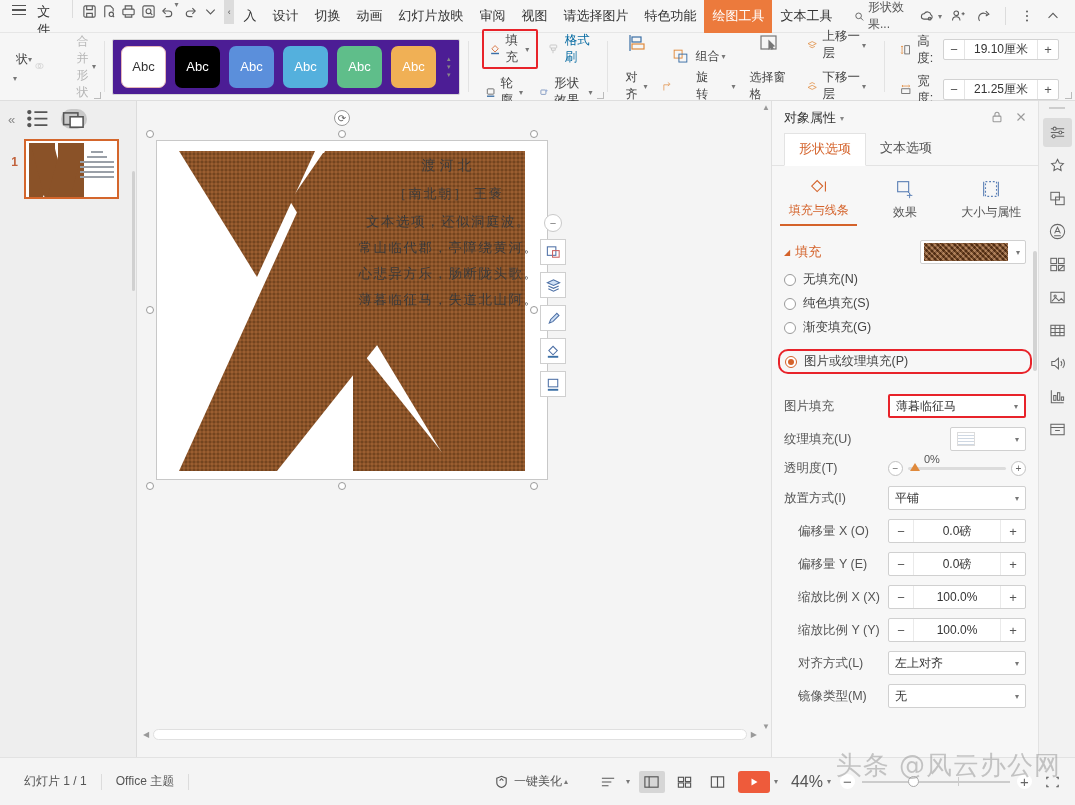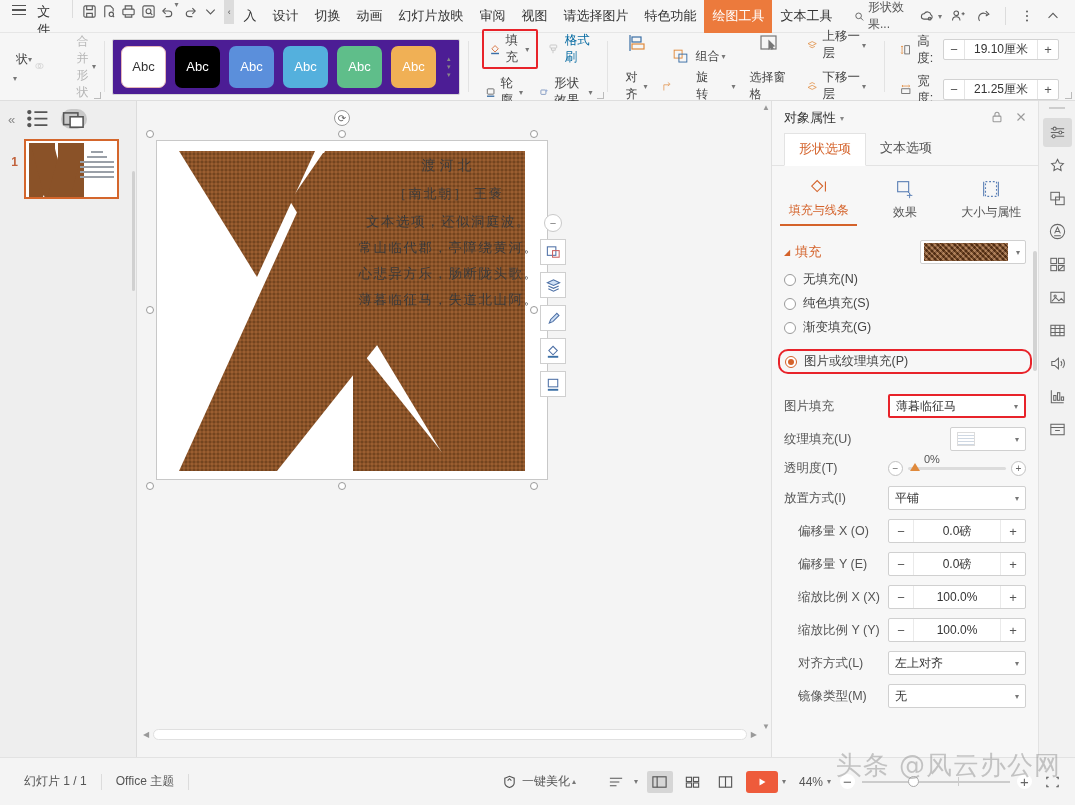--- a/index.html
+++ b/index.html
@@ -228,21 +228,21 @@
   .beauty{ margin-left:auto; display:flex; align-items:center; gap:5px; cursor:pointer;}
   .beauty svg{ width:15px; height:15px;}
   .st-right{ display:flex; align-items:center; gap:7px; margin-left:26px;}
   .vbtn2{ width:26px; height:22px; display:flex; align-items:center; justify-content:center;
      color:#555; cursor:pointer; border-radius:2px;}
   .vbtn2.sel{ background:#d6d6d6;}
   .vbtn2 svg{ width:17px; height:16px;}
   .playbtn{ width:32px; height:22px; background:#ee5b3b; border-radius:3px; display:flex;
      align-items:center; justify-content:center; cursor:pointer;}
   .playbtn svg{ width:12px; height:12px;}
-  .zoomtxt{ font-size:12px; color:#555; cursor:pointer; margin-left:4px;}
+  .zoomtxt{ font-size:16px; color:#555; cursor:pointer; margin-left:4px;}
   .ztrack{ width:148px; height:2px; background:#cccccc; position:relative;}
   .zknob{ position:absolute; left:46px; top:-5px; width:11px; height:11px; border-radius:50%;
      background:#fff; border:1px solid #aaa;}
   .zmid{ position:absolute; left:96px; top:-4px; width:1px; height:9px; background:#cccccc;}
   .watermark{ position:absolute; right:14px; top:748px; font-size:26px; color:#9b9b9b;
      font-family:"DejaVu Sans",sans-serif; opacity:.55; letter-spacing:1px; white-space:nowrap;
      pointer-events:none;}
 </style>
 </head>
 <body>

